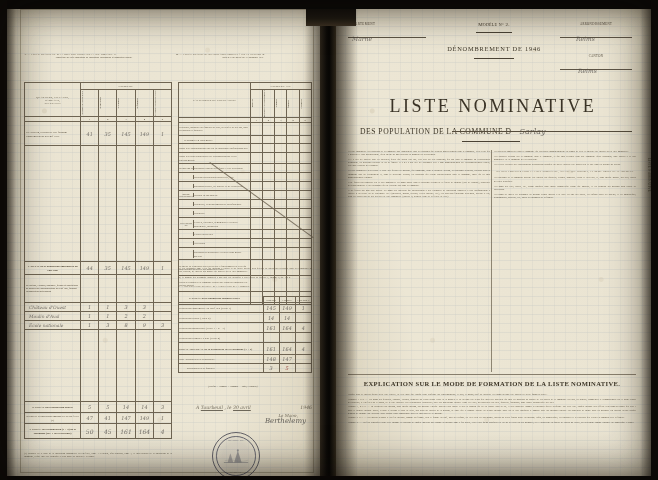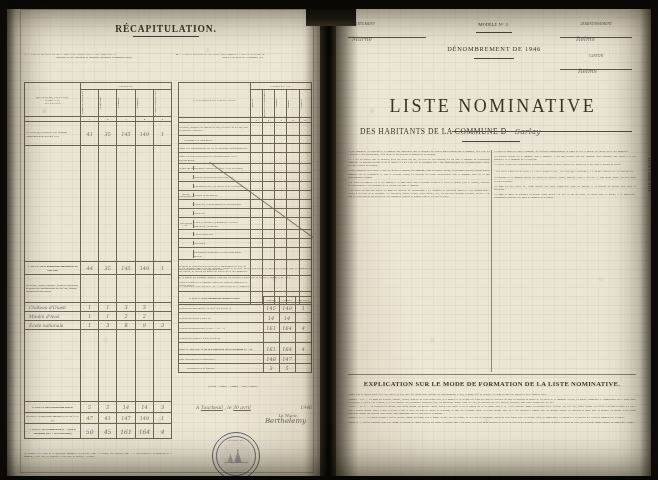--- a/index.html
+++ b/index.html
@@ -86,24 +86,20 @@
 <body>
 
 <div id="scan">
 
   <div class="sheet" id="page-left">
     <div class="rule-grid"></div>
     <div class="paper-noise"></div>
 
     <div style="position:absolute;left:14px;top:1px;width:292px;height:462px;border:1px solid rgba(130,118,92,.55);"></div>
 
-    <div style="position:absolute;left:14px;top:16px;width:292px;text-align:center;">
-      <div class="t-title" style="font-size:9.5px;font-weight:bold;">RÉCAPITULATION.</div>
-      <div class="hr-md"></div>
-    </div>
 
     <div style="position:absolute;left:18px;top:45px;width:140px;">
       <div class="microtxt" style="font-size:2.6px;">
         <span style="font-variant:small-caps;font-weight:bold;">A.</span>
         <span style="font-style:italic;"> — </span>
         <span style="font-style:italic;font-variant:small-caps;">Tableau récapitulatif de la population inscrite sur la liste nominative et</span>
       </div>
       <div class="microtxt c" style="font-style:italic;">répartition de cette population en population agglomérée et population éparse.</div>
     </div>
     <div style="position:absolute;left:170px;top:45px;width:134px;">
@@ -642,21 +638,21 @@
     <div style="position:absolute;right:14px;top:46px;width:84px;text-align:center;">
       <div class="hd" style="font-size:3px;letter-spacing:.35px;">CANTON</div>
       <div class="hw-line" style="margin-top:11px;width:72px;margin-left:6px;"></div>
       <div class="hand" style="position:absolute;left:24px;top:13px;font-size:6px;">Reims</div>
     </div>
 
     <div style="position:absolute;left:0;top:88px;width:318px;text-align:center;">
       <div class="t-title" style="font-size:18px;letter-spacing:.14em;color:#3a3326;">LISTE NOMINATIVE</div>
     </div>
     <div style="position:absolute;left:26px;top:112px;width:276px;">
-      <span class="t-title" style="font-size:7.6px;letter-spacing:.07em;">DES HABITANTS DE LA COMMUNE D</span>
+      <span class="t-title" style="font-size:7.6px;letter-spacing:.07em;">DES POPULATION DE LA COMMUNE D</span>
       <span class="hand" style="font-size:8px;margin-left:4px;">Sarlay</span>
       <div style="border-bottom:.7px solid #554c3c;width:180px;position:absolute;left:92px;top:11px;"></div>
     </div>
     <div class="hr-sm" style="position:absolute;left:128px;top:131px;width:58px;"></div>
 
     <div style="position:absolute;left:14px;top:142px;width:142px;">
       <p class="microtxt" style="margin:0 0 2px;">La liste nominative des habitants de la commune doit comprendre tous les habitants qui résident habituellement dans la commune, c'est-à-dire qui y habitent le plus ordinairement, qu'ils soient ou non présents au moment du recensement.</p>
       <p class="microtxt" style="margin:0 0 2px;">Il y a lieu d'y inscrire tous les individus, quels que soient leur âge, leur sexe ou leur condition, qui ont dans la commune un établissement permanent, les habitants présents de ou de famille et il n'y a pas lieu d'y distinguer s'ils y sont momentanément ou vraisemblablement établis, s'ils sont Français ou étrangers.</p>
       <p class="microtxt" style="margin:0 0 2px;">La liste nominative sera établie à l'aide des feuilles de ménage, qui donneront, dans la première section, les habitants résidents, présents dans la commune lors du recensement et, dans la deuxième section, les habitants qui étaient habituellement dans la commune, mais qui en sont momentanément éloignés.</p>
       <p class="microtxt" style="margin:0 0 2px;">Il ne faudra pas transcrire sur la liste nominative les noms portés dans la troisième section de la feuille de ménage (liste de passage), principale ou supplémentaire à des personnes qui ne résident pas dans la commune.</p>

